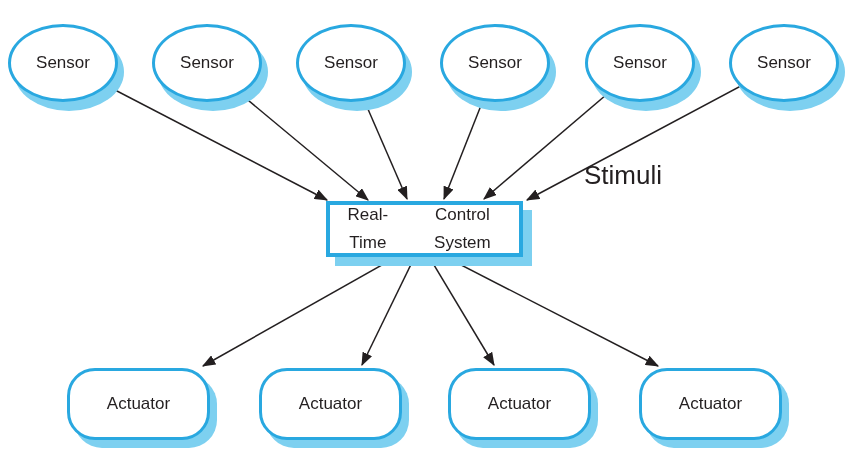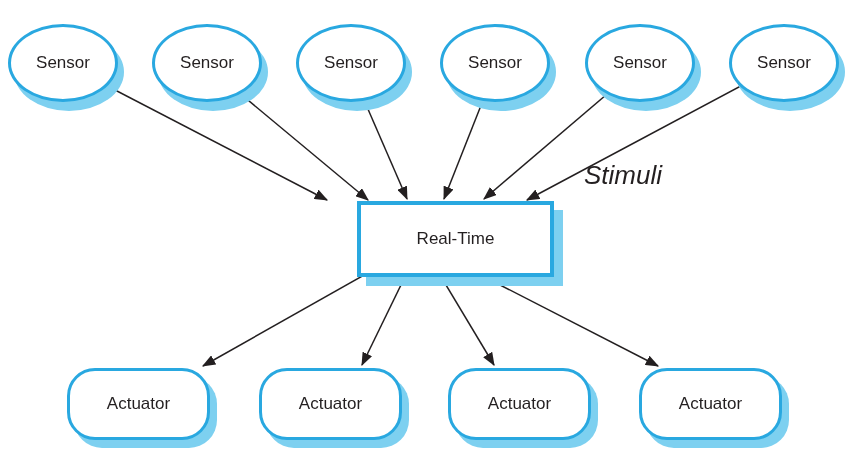--- a/index.html
+++ b/index.html
@@ -42,40 +42,39 @@
   }
   .ellipse {
     width: 110px; height: 78px;
     top: 24px;
     border: 3px solid var(--accent);
     border-radius: 50%;
     box-shadow: 6px 9px 0 var(--shadow);
   }
   .ctrl-box {
     left: 326px; top: 201px;
-    width: 197px; height: 76px;
+    width: 197px; height: 56px;
     border: 4px solid var(--accent);
     box-shadow: 9px 9px 0 var(--shadow);
-    margin-left: 31px;
   }
   .pill {
     width: 143px; height: 72px;
     top: 368px;
     border: 3px solid var(--accent);
     border-radius: 28px;
     box-shadow: 7px 8px 0 var(--shadow);
   }
   .flow-label {
     position: absolute;
     z-index: 3;
     font-size: 26px;
     color: var(--text);
     white-space: nowrap;
   }
-  .lbl-stimuli { left: 584px; top: 160px; font-style: italic; }
+  .lbl-stimuli { left: 584px; top: 160px; }
   .lbl-responses { left: 590px; top: 306px; }
 </style>
 </head>
 <body>
 
 <div class="canvas">
 
   <svg class="arrows" viewBox="0 0 864 463" xmlns="http://www.w3.org/2000/svg">
     <defs>
       <marker id="ah" markerWidth="9" markerHeight="7" refX="8.2" refY="3.5" orient="auto" markerUnits="strokeWidth">
@@ -108,20 +107,21 @@
   </div>
   <div class="node ellipse" style="left:585px">
     <span>Sensor</span>
   </div>
   <div class="node ellipse" style="left:729px">
     <span>Sensor</span>
   </div>
 
   <div class="node ctrl-box">
     <div>Real-Time</div>
+    <div>Control System</div>
   </div>
 
   <div class="node pill" style="left:67px">
     <span>Actuator</span>
   </div>
   <div class="node pill" style="left:259px">
     <span>Actuator</span>
   </div>
   <div class="node pill" style="left:448px">
     <span>Actuator</span>

